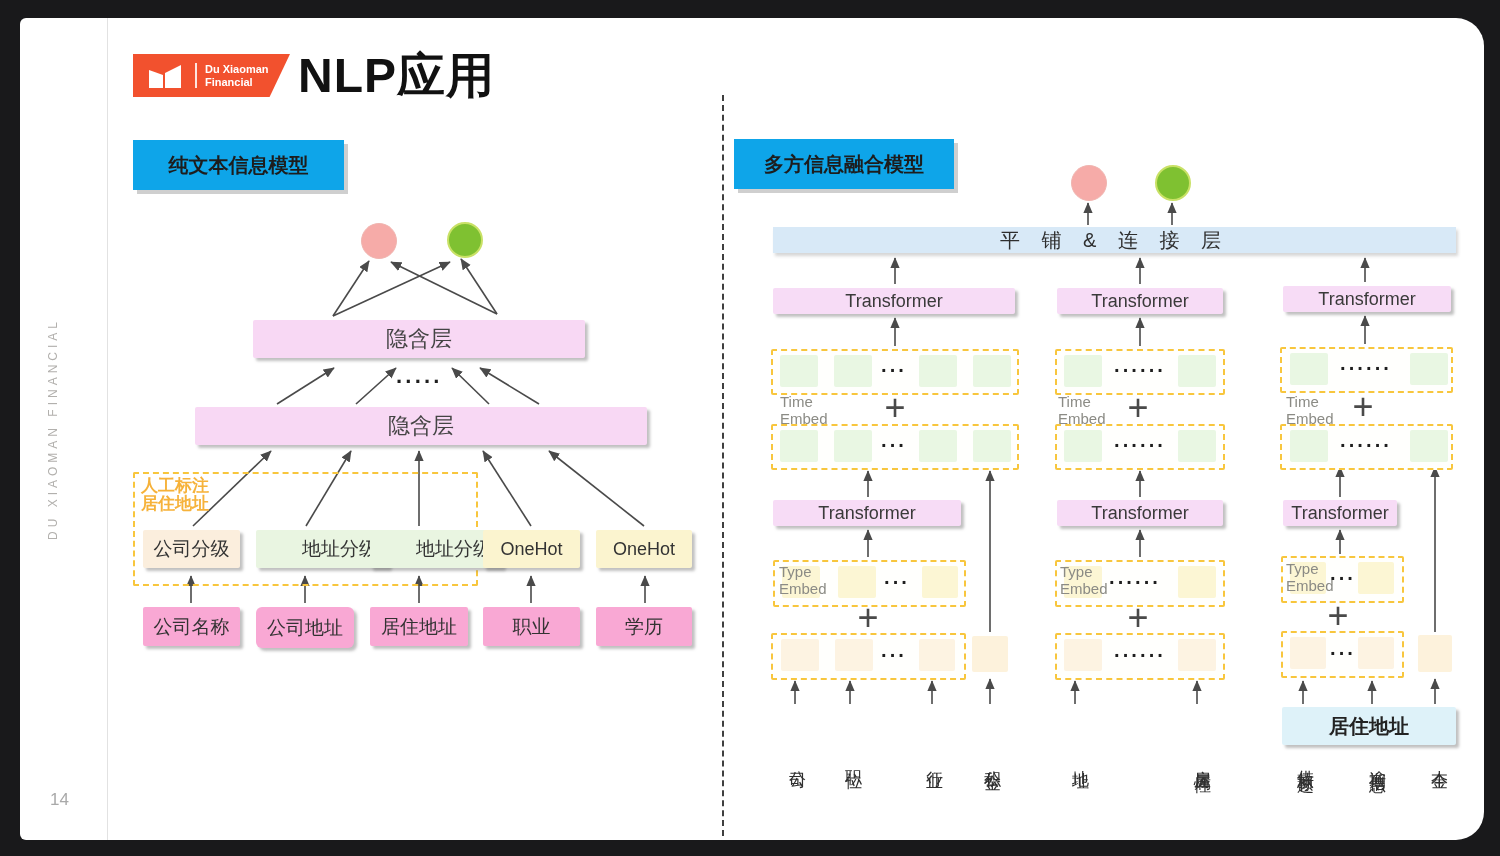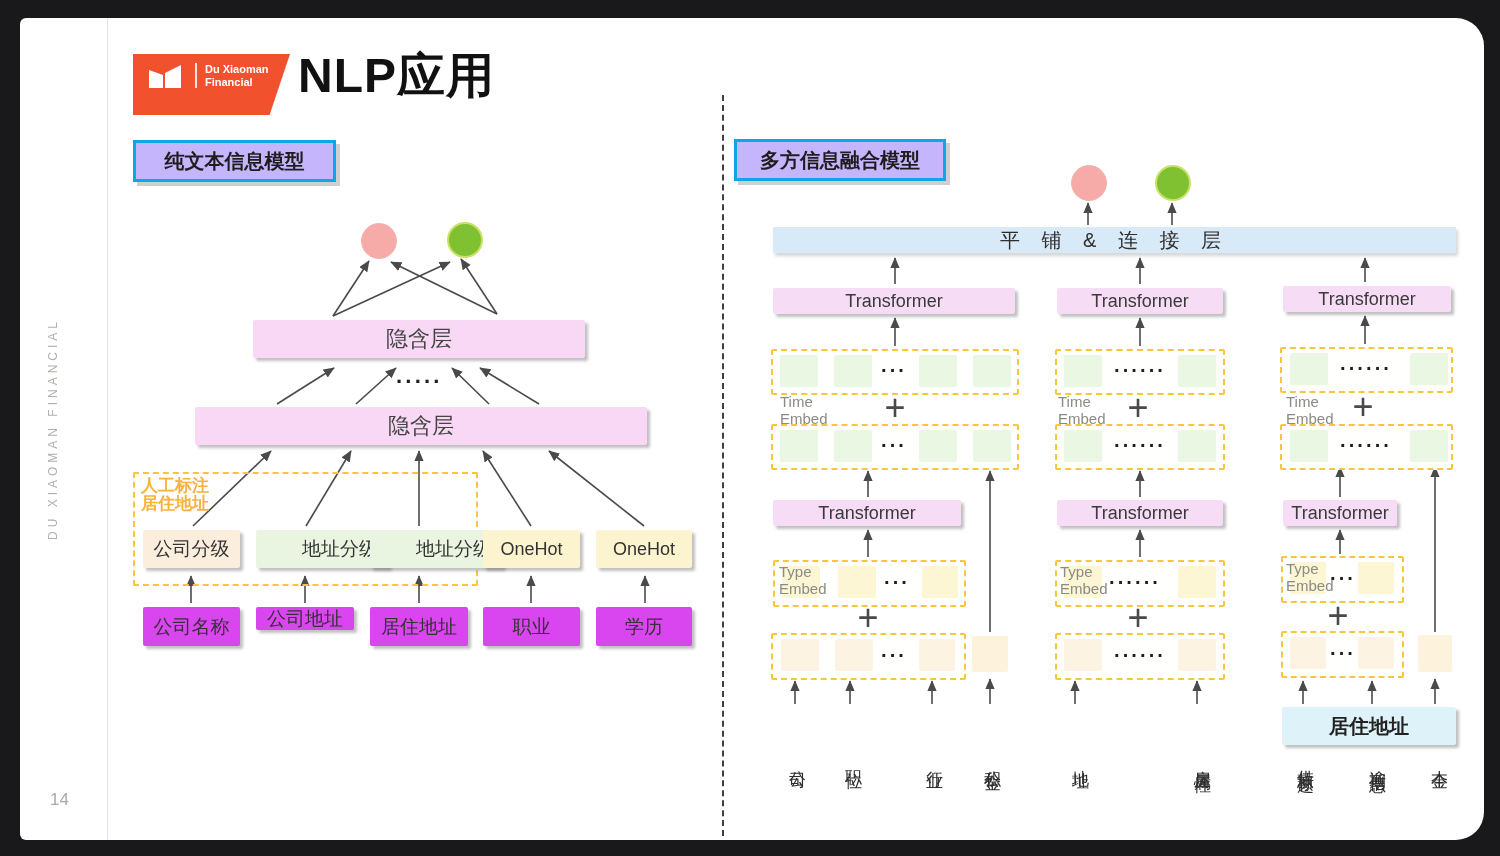--- a/index.html
+++ b/index.html
@@ -8,36 +8,36 @@
   .slide-bg{position:absolute;left:20px;top:18px;width:1464px;height:822px;background:#ffffff;
         border-radius:6px 28px 28px 6px;}
   .content{position:absolute;left:0;top:0;width:1500px;height:856px;}
   
   .v-divider{position:absolute;left:107px;top:18px;width:1px;height:822px;background:#e2e2e2;}
   .sidebar-text{position:absolute;left:46px;top:330px;height:210px;width:20px;
         writing-mode:vertical-rl;transform:rotate(180deg);letter-spacing:4px;
         font-size:12px;color:#b2b0ad;white-space:nowrap;}
   .page-num{position:absolute;left:50px;top:790px;font-size:17px;color:#a9a9a9;}
   
-  .logo{position:absolute;left:133px;top:54px;width:157px;height:61px;background:#f2512e;
+  .logo{position:absolute;left:133px;top:54px;width:157px;height:43px;background:#f2512e;
         clip-path:polygon(0 0,100% 0,87% 100%,0 100%);display:flex;align-items:center;}
   .logo-book{position:absolute;left:13px;top:9px;}
   .logo-sep{position:absolute;left:62px;top:9px;width:2px;height:25px;background:rgba(255,255,255,.85);}
   .logo-text{position:absolute;left:72px;top:9px;color:#fff;font-size:11px;font-weight:700;line-height:13px;}
   .main-title{position:absolute;left:298px;top:44px;font-size:48px;font-weight:800;color:#111;letter-spacing:1px;}
   
-  .sec-title{position:absolute;height:36px;background:#c4b5fd;border:3px solid #0ea5e9;
+  .sec-title{position:absolute;height:36px;background:#0ea5e9;border:7px solid #0ea5e9;
         box-shadow:4px 4px 0 #cfcfcf;display:flex;align-items:center;justify-content:center;
         font-size:20px;font-weight:700;color:#1d1d1d;}
   .center-divider{position:absolute;left:722px;top:95px;width:0;height:741px;border-left:2px dashed #3f3f3f;}
   
   .box{position:absolute;display:flex;align-items:center;justify-content:center;
         border-radius:2px;box-shadow:3px 3px 3px rgba(90,90,90,.38);font-size:19px;color:#333;}
   .pinkbar{background:#f8d8f4;font-size:22px;color:#444;}
-  .bluebox{background:#d946ef;text-align:center;}
+  .bluebox{background:#f9a8d4;text-align:center;}
   .creambox{background:#fbeedd;}
   .greenbox{background:#e9f5e1;padding-left:35px;}
   .yellowbox{background:#fbf4cf;font-size:18px;}
   .infobox{background:#def2f9;font-size:20px;font-weight:600;color:#222;}
   .transformer{background:#f7dcf6;font-size:18px;color:#3a3a3a;}
   .concat-bar{position:absolute;background:#d8e9f7;box-shadow:2px 3px 3px rgba(120,120,120,.3);
         display:flex;align-items:center;justify-content:center;font-size:20px;color:#2e2e2e;
         letter-spacing:8px;font-weight:500;}
   
   .circle{position:absolute;width:34px;height:34px;border-radius:50%;}
@@ -161,21 +161,21 @@
     <div class="anno-text" style="left:141px;top:477px;">人工标注</div>
     <div class="anno-text" style="left:141px;top:495px;">居住地址</div>
 
     <div class="box creambox" style="left:143px;top:530px;width:97px;height:38px;">公司分级</div>
     <div class="box greenbox" style="left:256px;top:530px;width:98px;height:38px;">地址分级</div>
     <div class="box greenbox" style="left:370px;top:530px;width:98px;height:38px;">地址分级</div>
     <div class="box yellowbox" style="left:483px;top:530px;width:97px;height:38px;">OneHot</div>
     <div class="box yellowbox" style="left:596px;top:530px;width:96px;height:38px;">OneHot</div>
 
     <div class="box bluebox" style="left:143px;top:607px;width:97px;height:39px;">公司名称</div>
-    <div class="box bluebox" style="left:256px;top:607px;width:98px;height:23px;">公司地址</div>
+    <div class="box bluebox" style="left:256px;top:607px;width:98px;height:41px;border-radius:6px;">公司地址</div>
     <div class="box bluebox" style="left:370px;top:607px;width:98px;height:39px;">居住地址</div>
     <div class="box bluebox" style="left:483px;top:607px;width:97px;height:39px;">职业</div>
     <div class="box bluebox" style="left:596px;top:607px;width:96px;height:39px;">学历</div>
 
     <div class="sec-title" style="left:734px;top:139px;width:206px;">多方信息融合模型</div>
 
     <div class="circle c-pink" style="left:1071px;top:165px;"></div>
     <div class="circle c-green" style="left:1155px;top:165px;"></div>
 
     <div class="concat-bar" style="left:773px;top:227px;width:683px;height:26px;">平 铺 &amp; 连 接 层</div>

